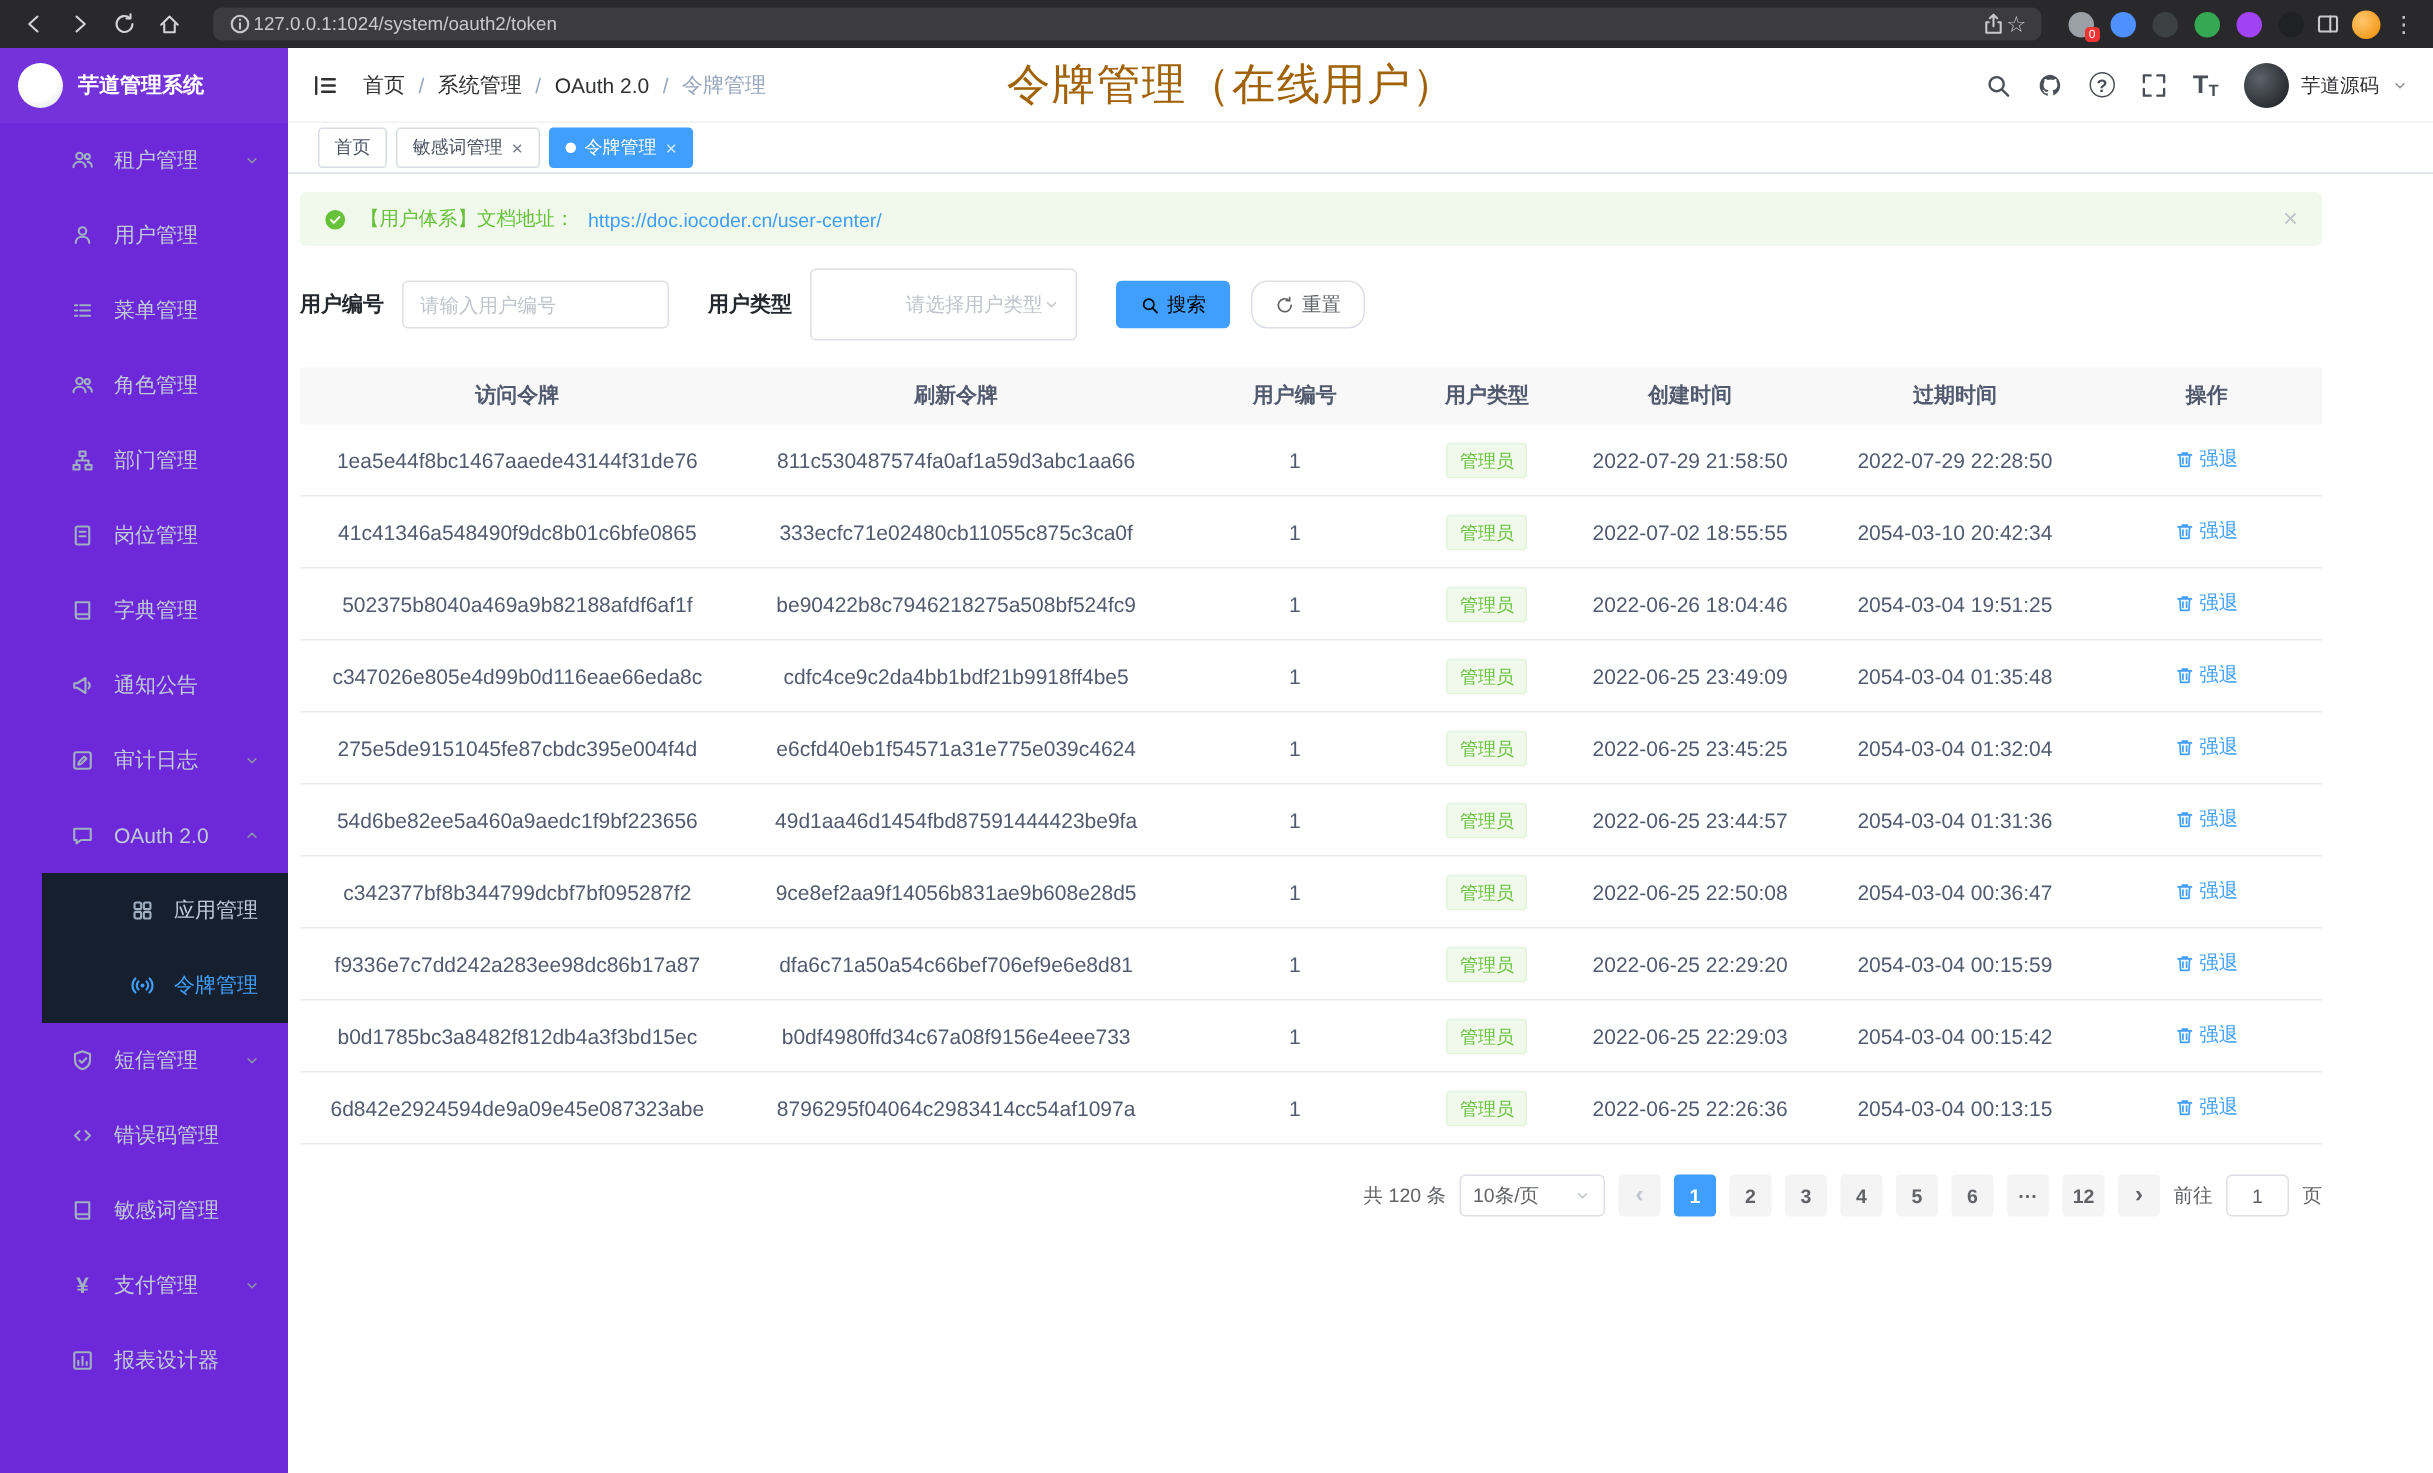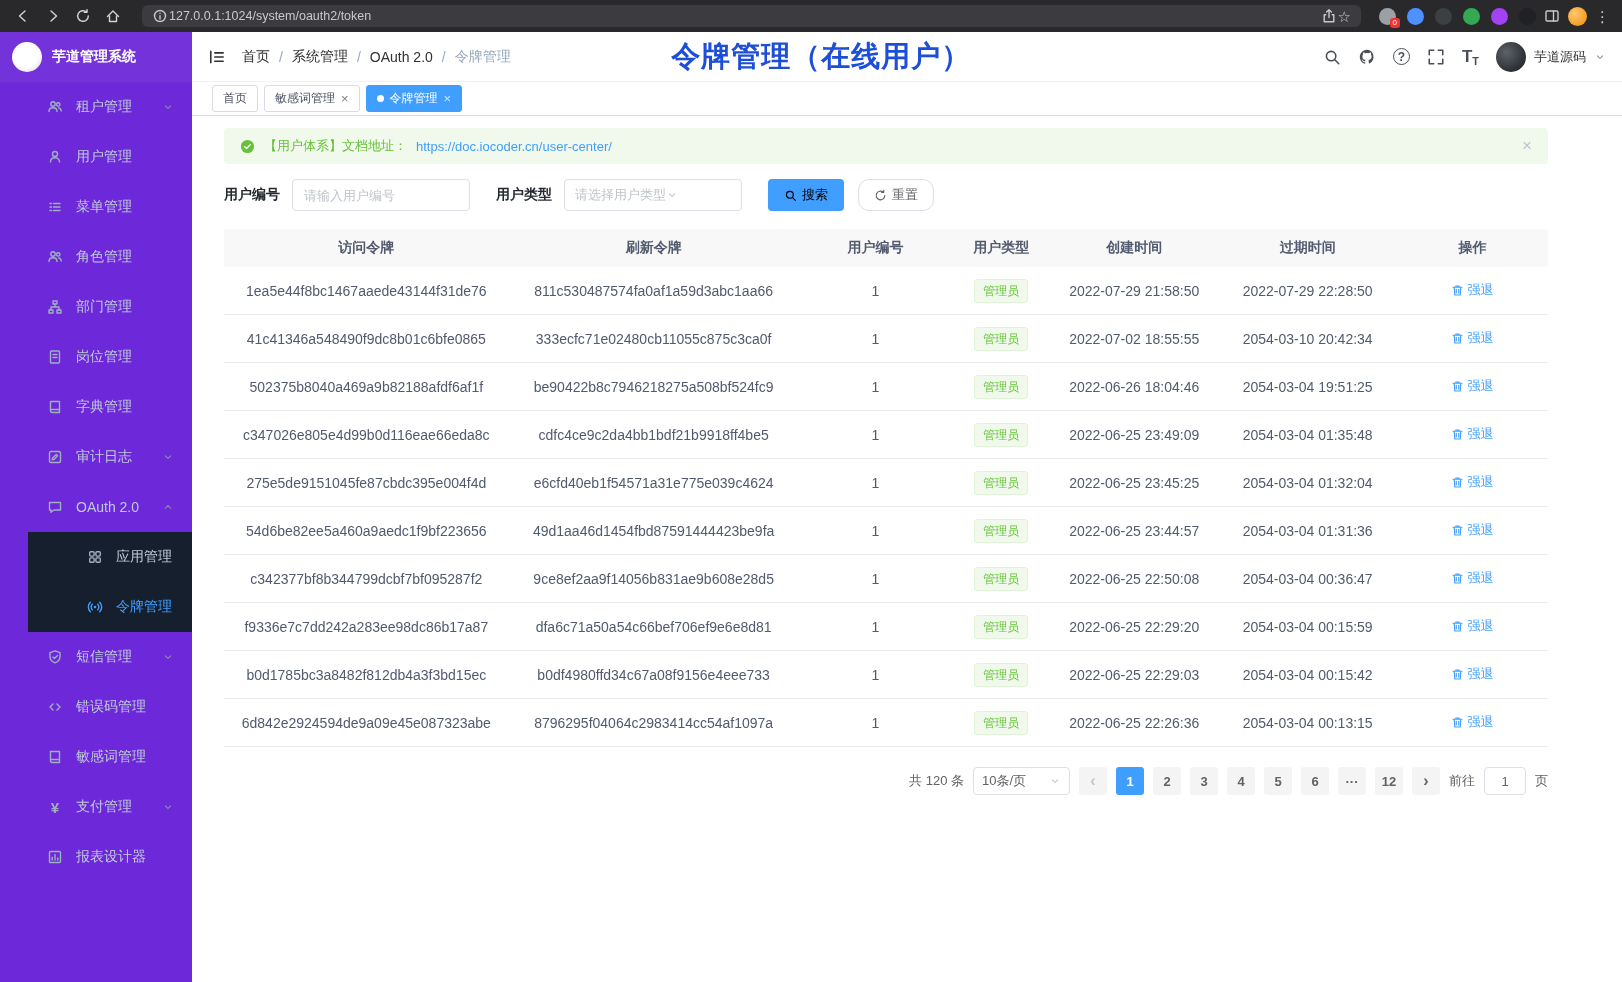--- a/index.html
+++ b/index.html
@@ -36,51 +36,51 @@
   .char-icon { font-size:15px; line-height:1; font-weight:700; }
 
   
   .main { flex:1; min-width:0; display:flex; flex-direction:column; background:#fff; }
   .hdr { height:50px; display:flex; align-items:center; padding:0 16px; position:relative; border-bottom:1px solid #f2f2f2; }
   .hamburger { color:#303133; cursor:pointer; display:flex; }
   .hamburger svg { width:18px; height:18px; }
   .breadcrumb { display:flex; align-items:center; gap:9px; font-size:14px; color:#303133; margin-left:16px; }
   .breadcrumb .sep { color:#97a8be; }
   .breadcrumb .crumb:last-of-type { color:#97a8be; }
-  .annotation { position:absolute; left:44%; top:50%; transform:translate(-50%,-50%); color:#1d4ed8; font-size:29px; font-weight:700; letter-spacing:1px; white-space:nowrap; }
+  .annotation { position:absolute; left:44%; top:50%; transform:translate(-50%,-50%); color:#a16207; font-size:29px; font-weight:400; letter-spacing:1px; white-space:nowrap; }
   .hdr-tools { margin-left:auto; display:flex; align-items:center; gap:17px; color:#4a4f57; }
   .tool { cursor:pointer; display:flex; align-items:center; }
   .tool svg { width:18px; height:18px; }
   .q-circle { width:17px; height:17px; border:1.4px solid #4a4f57; border-radius:50%; font-size:12px; font-weight:700; display:flex; align-items:center; justify-content:center; }
   .fontsize-tool { font-weight:700; font-size:17px; display:flex; align-items:flex-end; }
   .fontsize-tool .small-t { font-size:11px; }
   .user-box { display:flex; align-items:center; gap:8px; cursor:pointer; }
   .user-avatar { width:30px; height:30px; border-radius:50%; background:radial-gradient(circle at 35% 35%, #5c626b, #17191c); }
   .user-name { font-size:13px; color:#303133; }
   .user-caret { color:#909399; }
 
   .tabbar { height:34px; border-bottom:1px solid #d8dce5; display:flex; align-items:center; gap:6px; padding:0 20px; }
   .tab { height:27px; display:inline-flex; align-items:center; gap:6px; padding:0 10px; border:1px solid #d8dce5; border-radius:3px; font-size:12px; color:#495060; background:#fff; cursor:pointer; }
   .tab.active { background:#409eff; border-color:#409eff; color:#fff; }
   .tab .dot { width:7px; height:7px; border-radius:50%; background:#fff; }
   .tab .close { font-size:13px; line-height:1; opacity:.75; }
 
-  .content { flex:1; padding:12px 74px 0 32px; overflow:hidden; }
+  .content { flex:1; padding:12px 74px 0 8px; overflow:hidden; }
 
   .alert { background:#f0f9eb; border-radius:4px; height:36px; display:flex; align-items:center; gap:9px; padding:0 16px; font-size:13px; }
   .alert-text { color:#67c23a; }
   .alert-link { color:#409eff; text-decoration:none; }
   .alert-close { margin-left:auto; color:#c0c4cc; font-size:17px; cursor:pointer; }
   .check-circle svg { width:15px; height:15px; }
 
   .filters { margin-top:15px; display:flex; align-items:center; font-size:14px; }
   .f-label { font-weight:700; color:#24292f; margin-right:12px; white-space:nowrap; }
   .f-input { width:178px; height:32px; border:1px solid #dcdfe6; border-radius:4px; padding:0 11px; font-size:13px; color:#606266; outline:none; }
   .f-input::placeholder { color:#bfc4cc; }
-  .f-select { width:178px; height:32px; border:1px solid #dcdfe6; border-radius:4px; padding:0 10px; display:flex; align-items:center; justify-content:flex-start; background:#fff; cursor:pointer; }
+  .f-select { width:178px; height:48px; border:1px solid #dcdfe6; border-radius:4px; padding:0 10px; display:flex; align-items:center; justify-content:flex-end; background:#fff; cursor:pointer; }
   .f-select .ph { color:#bfc4cc; font-size:13px; }
   .f-select .i, .pg-size .i { color:#c0c4cc; }
   .gap24 { width:26px; } .gap14 { width:14px; }
   .btn { height:32px; padding:0 15px; border-radius:4px; font-size:13px; display:inline-flex; align-items:center; gap:5px; cursor:pointer; border:1px solid transparent; }
   .btn .i svg { width:13px; height:13px; }
   .btn-primary { background:#409eff; color:#000000; }
   .btn-plain { background:#fff; color:#606266; border-color:#dcdfe6;border-radius:11px; }
 
   .tbl { margin-top:18px; }
   .t-grid { display:grid; grid-template-columns:21.5% 21.9% 11.6% 7.4% 12.7% 13.5% 11.4%; align-items:center; }
@@ -237,20 +237,29 @@
             <svg viewBox="0 0 16 16">
               <path d="M3.5 2.5h9v11h-7a2 2 0 0 1-2-2v-9z"></path>
               <path d="M3.5 10.5H12"></path>
             </svg>
           </span>
           <span class="mi-label">字典管理</span>
         </div>
         <div class="menu-item">
           <span class="i mi-icon">
             <svg viewBox="0 0 16 16">
+              <path d="M2.5 6.5v3h2L10 13V3L4.5 6.5h-2z"></path>
+              <path d="M12 6a3 3 0 0 1 0 4"></path>
+            </svg>
+          </span>
+          <span class="mi-label">通知公告</span>
+        </div>
+        <div class="menu-item">
+          <span class="i mi-icon">
+            <svg viewBox="0 0 16 16">
               <rect x="2.5" y="2.5" width="11" height="11" rx="1.5"></rect>
               <path d="M5.2 10.8l.4-1.8 3.6-3.6 1.4 1.4-3.6 3.6-1.8.4z"></path>
             </svg>
           </span>
           <span class="mi-label">审计日志</span>
           <span class="i sm chev">
             <svg viewBox="0 0 16 16">
               <path d="M4.5 6.5 8 10l3.5-3.5"></path>
             </svg>
           </span>

